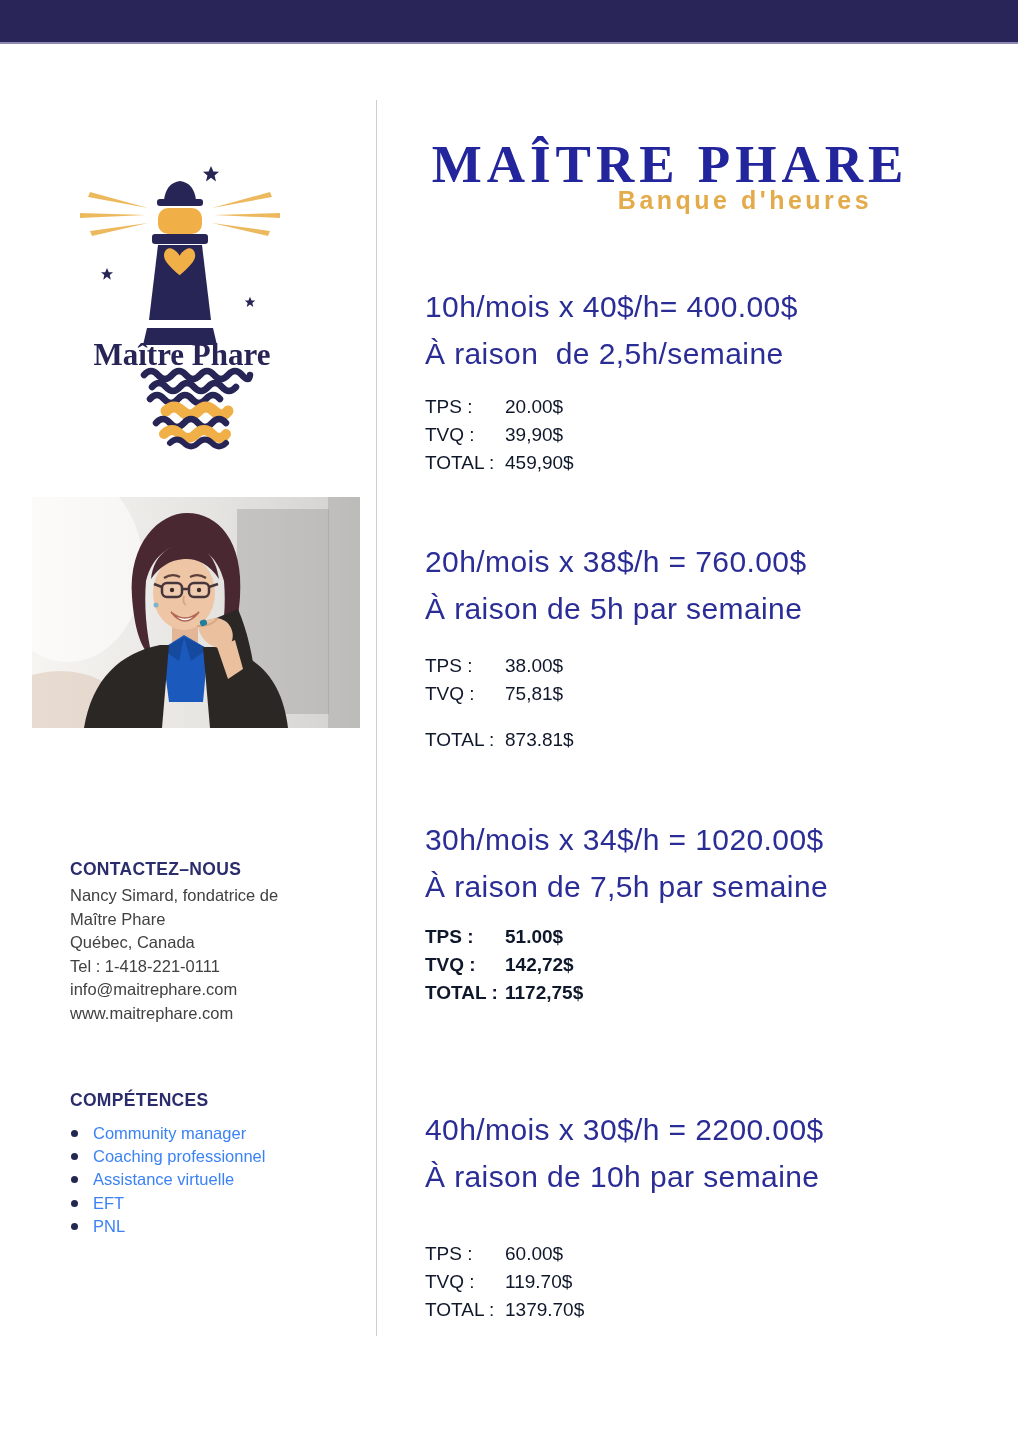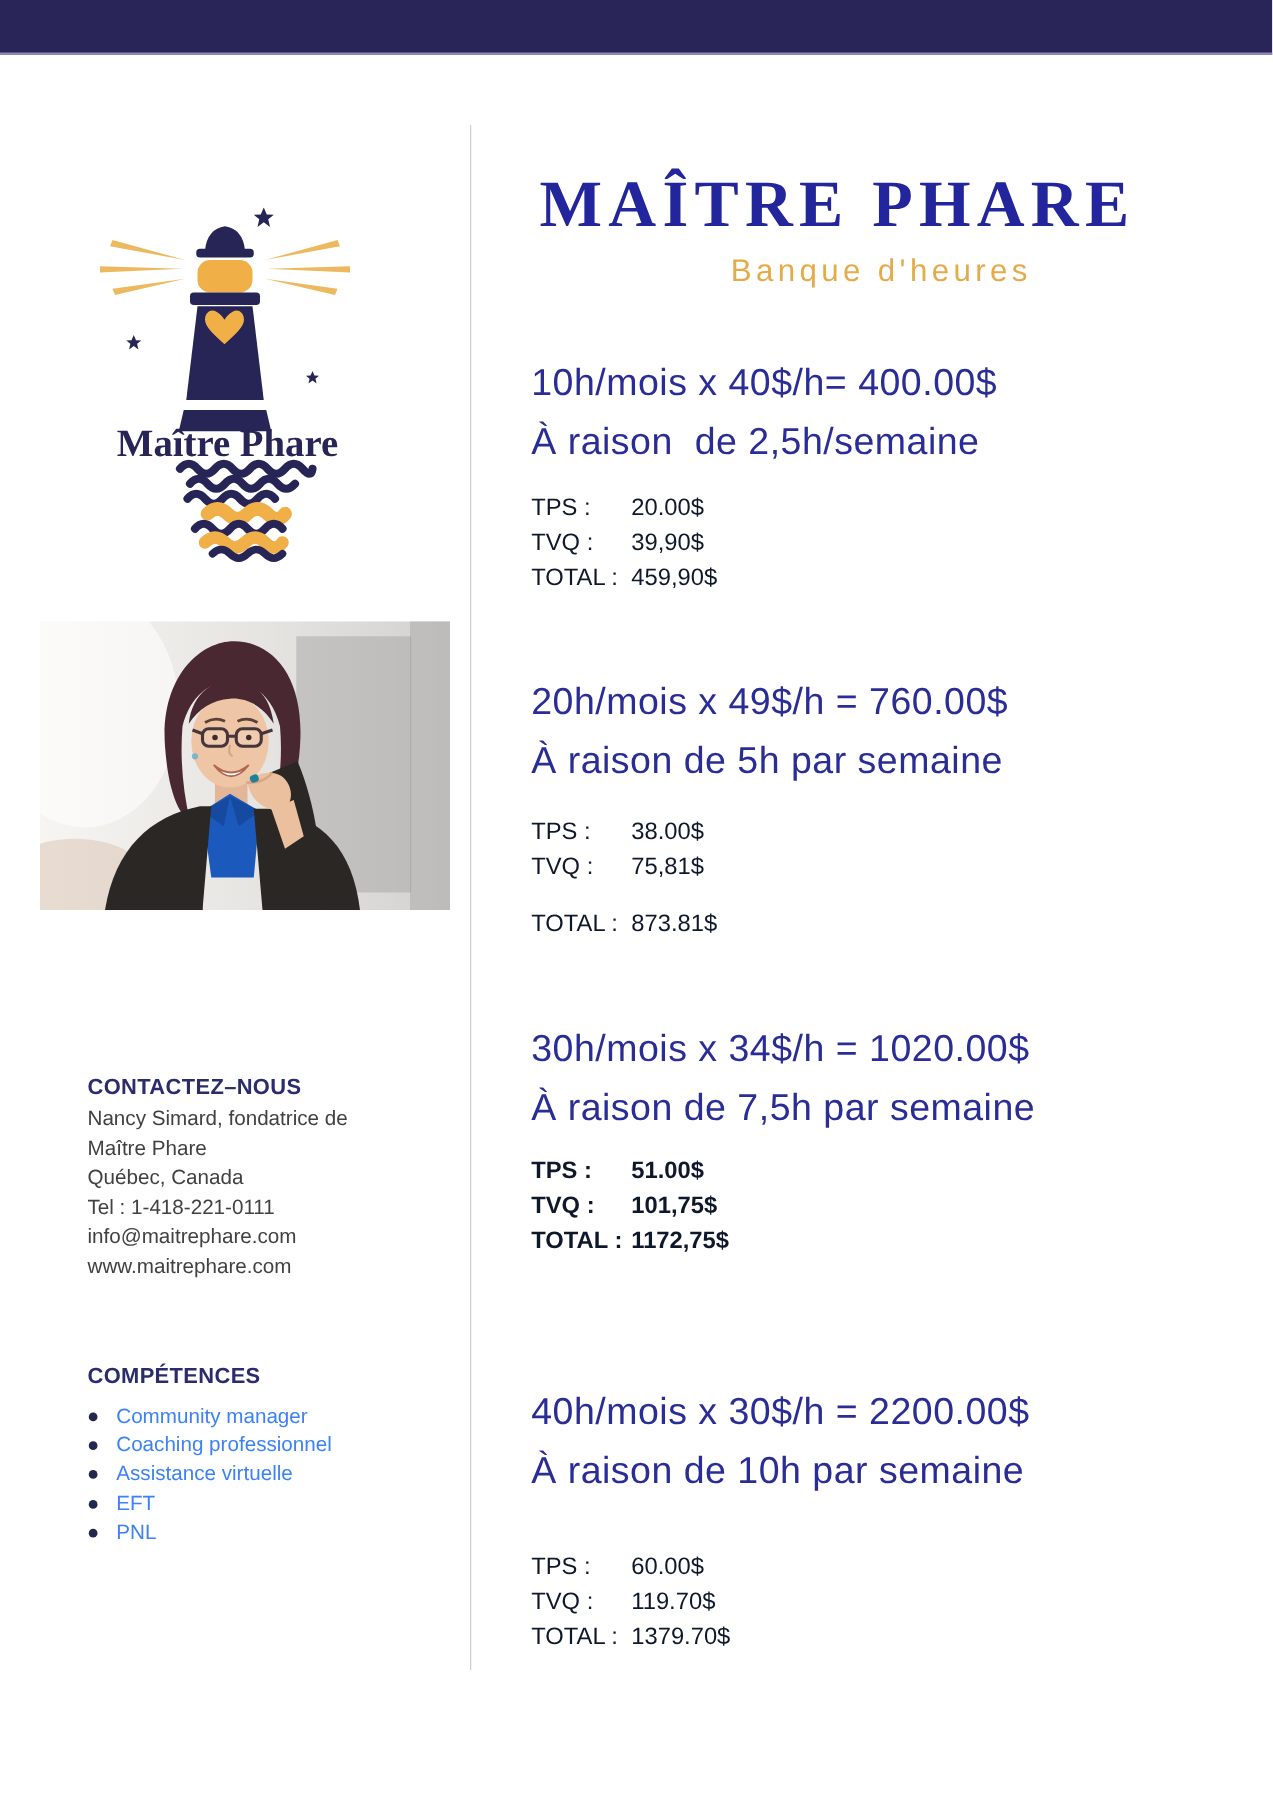--- a/index.html
+++ b/index.html
@@ -19,23 +19,23 @@
     background:#cfcfcf;
   }
   
   .title {
     position:absolute; left:420px; top:98px; width:500px;
     text-align:center; font-family:"Liberation Serif", serif;
     font-weight:700; font-size:53px; letter-spacing:5px;
     color:#23259c; line-height:1.15;
   }
   .subtitle {
-    position:absolute; left:480px; top:186px; width:450px;
-    text-align:center; font-weight:400; font-size:25px;
-    letter-spacing:3.5px; color:#e4ab4b;margin-top:17px;
+    position:absolute; left:520px; top:186px; width:450px;
+    text-align:center; font-weight:700; font-size:25px;
+    letter-spacing:3.5px; color:#e4ab4b;
   }
   .plan { position:absolute; left:425px; width:575px; }
   .plan-headline, .plan-subline {
     font-size:30px; color:#2b2d96; letter-spacing:0.4px;
     line-height:47px; white-space:pre-wrap;
   }
   .plan-taxes { color:#0f172a; font-size:19px; }
   .tax-row { line-height:28px; white-space:nowrap; }
   .tax-label { display:inline-block; min-width:80px; }
   .p1 { top:283px; } .p1 .plan-taxes { margin-top:16px; }
@@ -204,35 +204,35 @@
     <div class="plan-headline">10h/mois x 40$/h= 400.00$</div>
     <div class="plan-subline">À raison  de 2,5h/semaine</div>
     <div class="plan-taxes">
       <div class="tax-row"><span class="tax-label">TPS :</span><span class="tax-value">20.00$</span></div>
       <div class="tax-row"><span class="tax-label">TVQ :</span><span class="tax-value">39,90$</span></div>
       <div class="tax-row tax-total"><span class="tax-label">TOTAL :</span><span class="tax-value">459,90$</span></div>
     </div>
   </section>
 
   <section class="plan p2">
-    <div class="plan-headline">20h/mois x 49$/h = 760.00$</div>
+    <div class="plan-headline">20h/mois x 38$/h = 760.00$</div>
     <div class="plan-subline">À raison de 5h par semaine</div>
     <div class="plan-taxes">
       <div class="tax-row"><span class="tax-label">TPS :</span><span class="tax-value">38.00$</span></div>
       <div class="tax-row"><span class="tax-label">TVQ :</span><span class="tax-value">75,81$</span></div>
       <div class="tax-row tax-total"><span class="tax-label">TOTAL :</span><span class="tax-value">873.81$</span></div>
     </div>
   </section>
 
   <section class="plan p3">
     <div class="plan-headline">30h/mois x 34$/h = 1020.00$</div>
     <div class="plan-subline">À raison de 7,5h par semaine</div>
     <div class="plan-taxes">
       <div class="tax-row"><span class="tax-label">TPS :</span><span class="tax-value">51.00$</span></div>
-      <div class="tax-row"><span class="tax-label">TVQ :</span><span class="tax-value">101,75$</span></div>
+      <div class="tax-row"><span class="tax-label">TVQ :</span><span class="tax-value">142,72$</span></div>
       <div class="tax-row tax-total"><span class="tax-label">TOTAL :</span><span class="tax-value">1172,75$</span></div>
     </div>
   </section>
 
   <section class="plan p4">
     <div class="plan-headline">40h/mois x 30$/h = 2200.00$</div>
     <div class="plan-subline">À raison de 10h par semaine</div>
     <div class="plan-taxes">
       <div class="tax-row"><span class="tax-label">TPS :</span><span class="tax-value">60.00$</span></div>
       <div class="tax-row"><span class="tax-label">TVQ :</span><span class="tax-value">119.70$</span></div>

